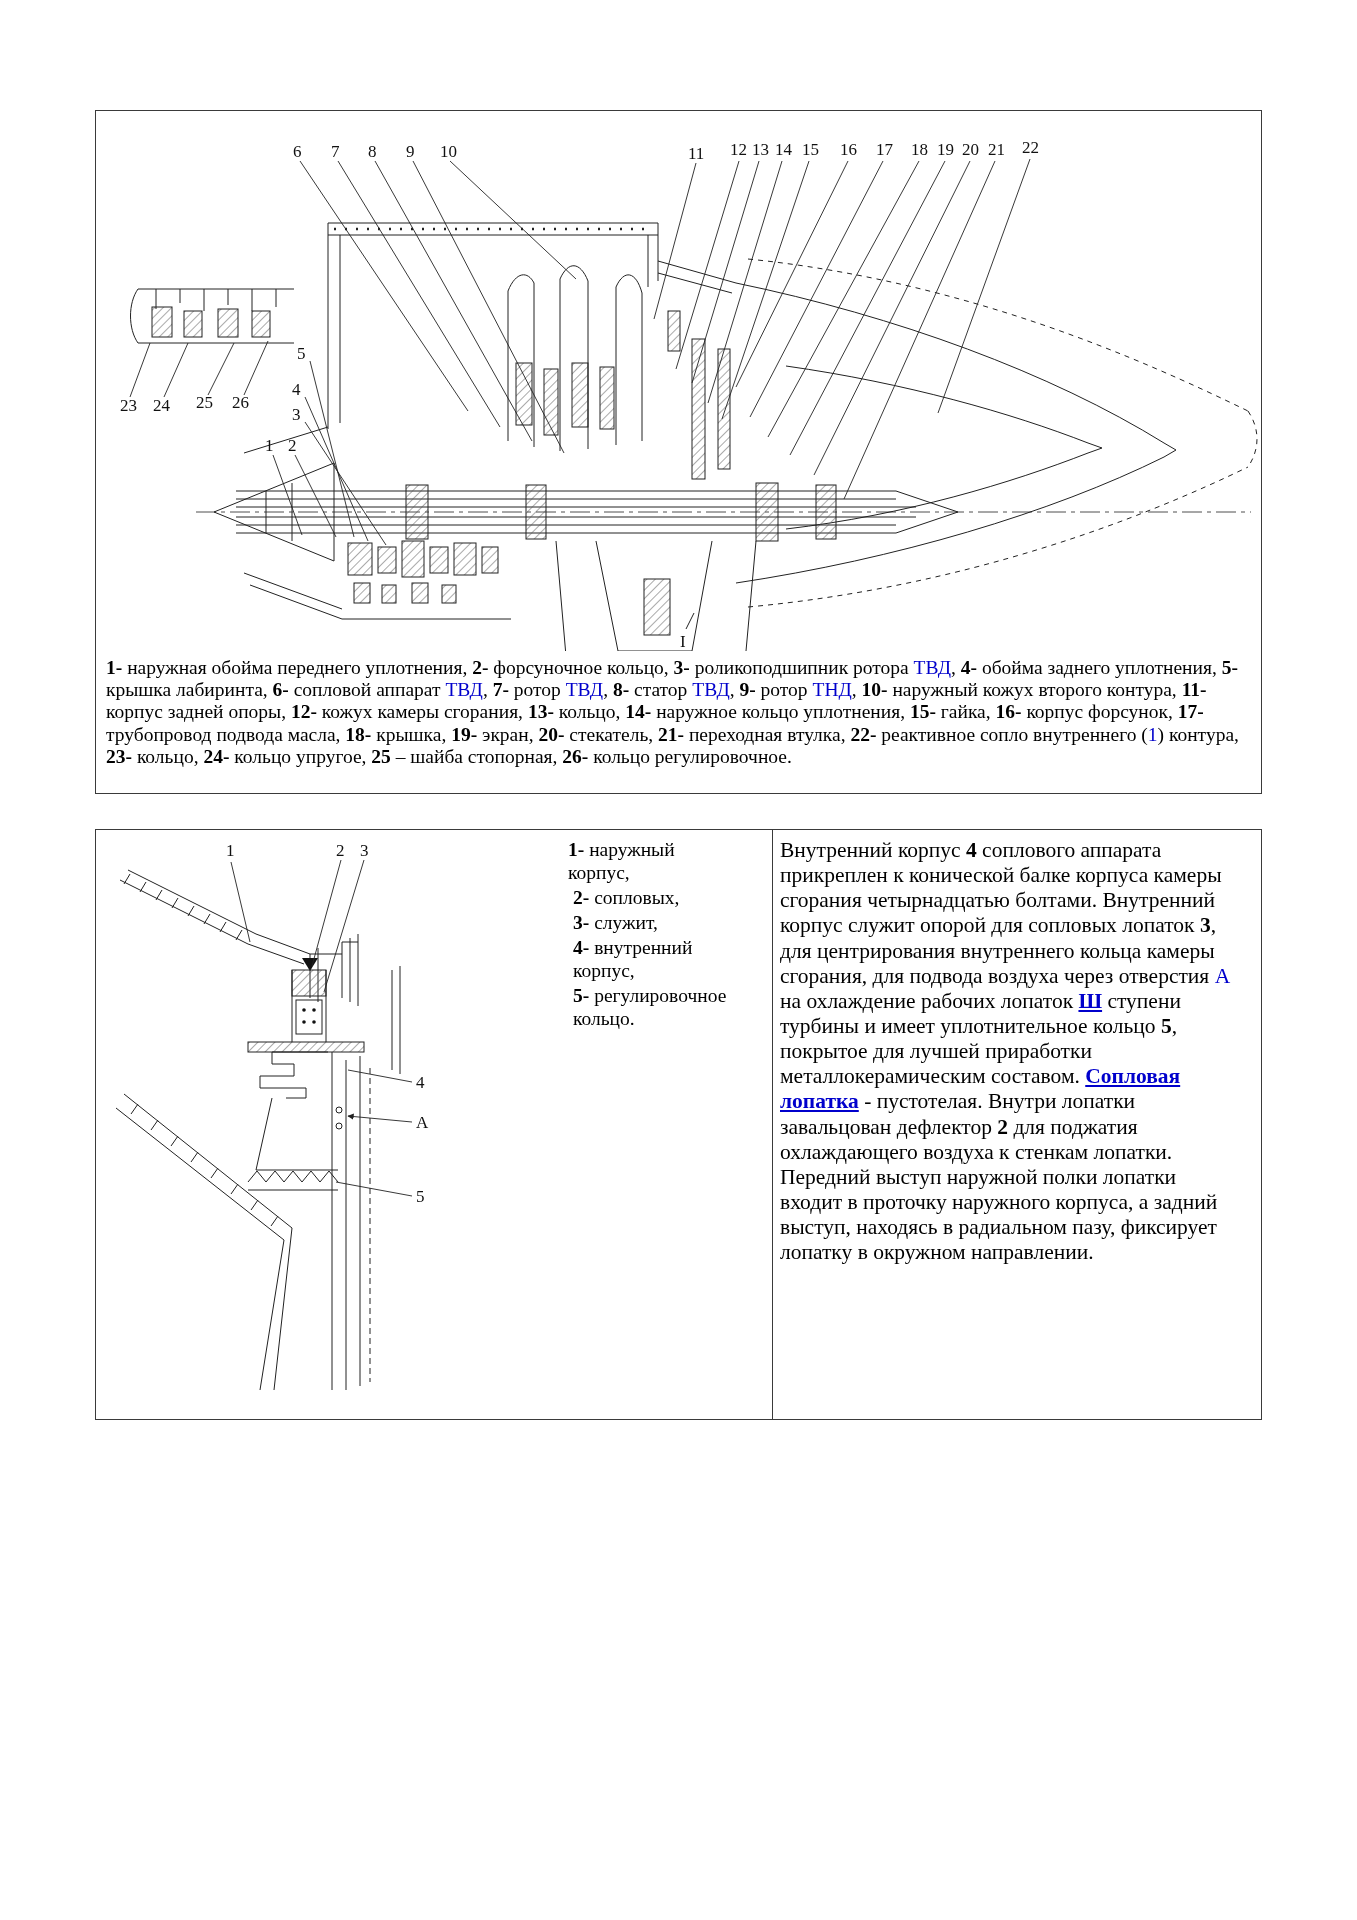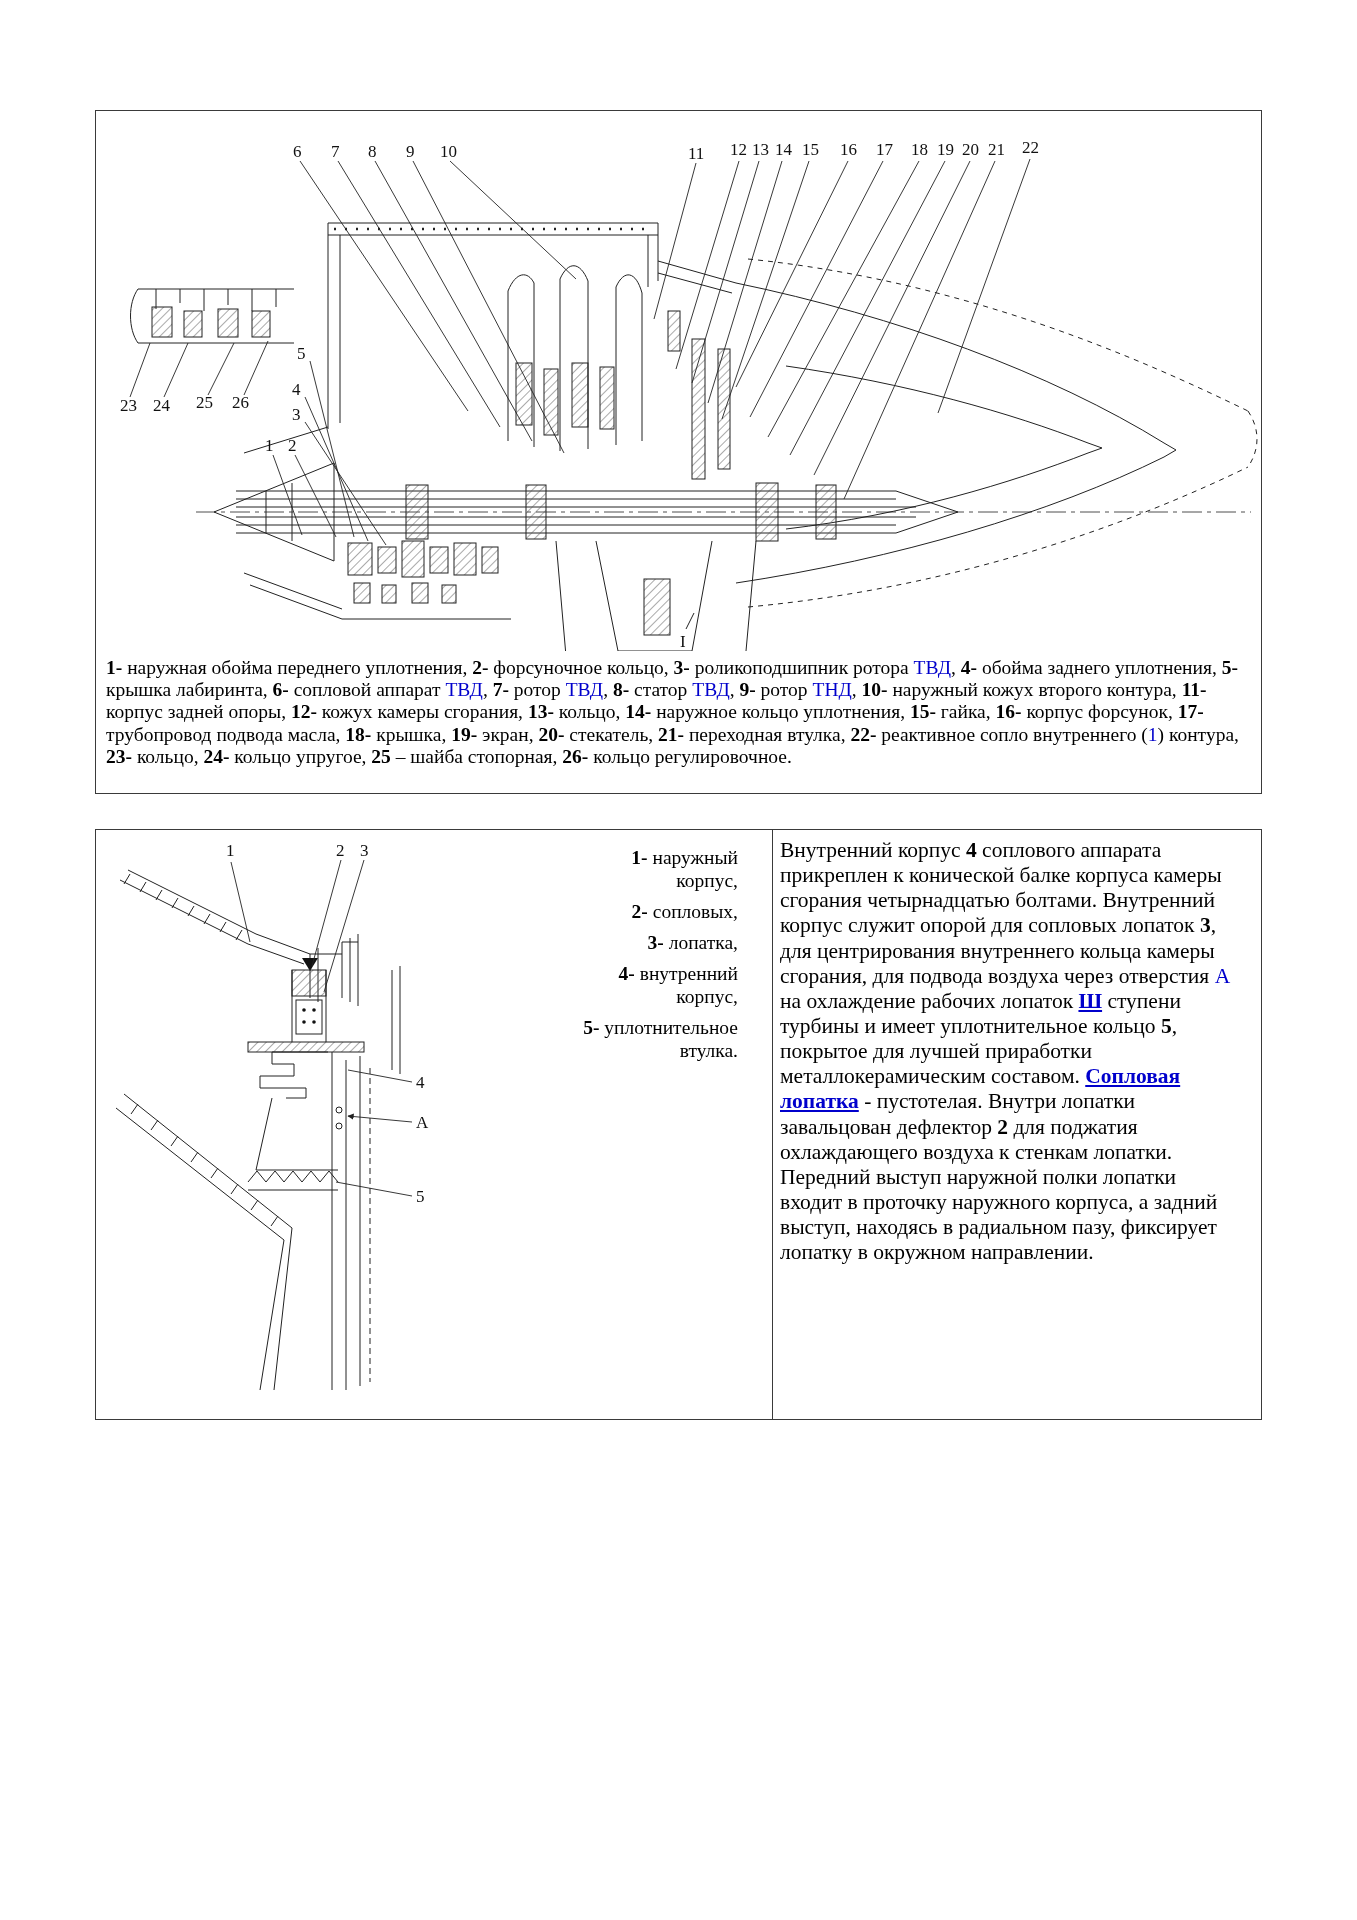--- a/index.html
+++ b/index.html
@@ -14,21 +14,21 @@
   #fig2-box { left:95px; top:829px; width:1165px; height:589px; }
 
   .fig1-drawing { position:absolute; left:0; top:0; width:1165px; height:540px; }
   .fig1-caption {
     position:absolute; left:10px; right:8px; top:546px;
     font-size:19.5px; line-height:1.14; text-align:left;
   }
 
   .fig2-drawing { position:absolute; left:0; top:0; width:462px; height:585px; }
   .fig2-legend  { position:absolute; left:472px; top:8px; width:170px; font-size:19.5px; line-height:1.18; }
-  .fig2-legend .li { margin:8px 0 2px 0;text-align:right; }
+  .fig2-legend .li { margin:0 0 2px 0; }
   .fig2-legend .li.ind { padding-left:5px; }
   .divider { position:absolute; left:676px; top:0; bottom:0; width:0; border-left:1px solid #3a3a3a; }
   .fig2-text {
     position:absolute; left:684px; top:8px; width:462px;
     font-size:21.5px; line-height:1.17; text-align:left;
   }
 
   .seg-n   { }
   .seg-b   { font-weight:700; }
   .seg-bb  { font-weight:400; color:var(--blue); }
@@ -283,23 +283,23 @@
         <text x="264" y="26">3</text>
         <text x="320" y="258">4</text>
         <text x="320" y="298">А</text>
         <text x="320" y="372">5</text>
       </g>
     </svg>
 
     <div class="fig2-legend">
       <div class="li"><span class="seg-b">1-</span><span class="seg-n"> наружный корпус,</span></div>
       <div class="li ind"><span class="seg-b">2-</span><span class="seg-n"> сопловых,</span></div>
-      <div class="li ind"><span class="seg-b">3-</span><span class="seg-n"> лопатка,</span></div>
+      <div class="li ind"><span class="seg-b">3-</span><span class="seg-n"> служит,</span></div>
       <div class="li ind"><span class="seg-b">4-</span><span class="seg-n"> внутренний корпус,</span></div>
-      <div class="li ind"><span class="seg-b">5-</span><span class="seg-n"> уплотнительное втулка.</span></div>
+      <div class="li ind"><span class="seg-b">5-</span><span class="seg-n"> регулировочное кольцо.</span></div>
     </div>
 
     <div class="divider"></div>
 
     <div class="fig2-text"><span class="seg-n">Внутренний корпус </span><span class="seg-b">4</span><span class="seg-n"> соплового аппарата прикреплен к конической балке корпуса камеры сгорания четырнадцатью болтами. Внутренний корпус служит опорой для сопловых лопаток </span><span class="seg-b">3</span><span class="seg-n">, для центрирования внутреннего кольца камеры сгорания, для подвода воздуха через отверстия </span><span class="seg-bb">А</span><span class="seg-n"> на охлаждение рабочих лопаток </span><span class="seg-bbu">Ш</span><span class="seg-n"> ступени турбины и имеет уплотнительное кольцо </span><span class="seg-b">5</span><span class="seg-n">, покрытое для лучшей приработки металлокерамическим составом. </span><span class="seg-link">Сопловая лопатка</span><span class="seg-n"> - пустотелая. Внутри лопатки завальцован дефлектор </span><span class="seg-b">2</span><span class="seg-n"> для поджатия охлаждающего воздуха к стенкам лопатки. Передний выступ наружной полки лопатки входит в проточку наружного корпуса, а задний выступ, находясь в радиальном пазу, фиксирует лопатку в окружном направлении.</span></div>
   </div>
 
 </div>
 
 </body></html>

